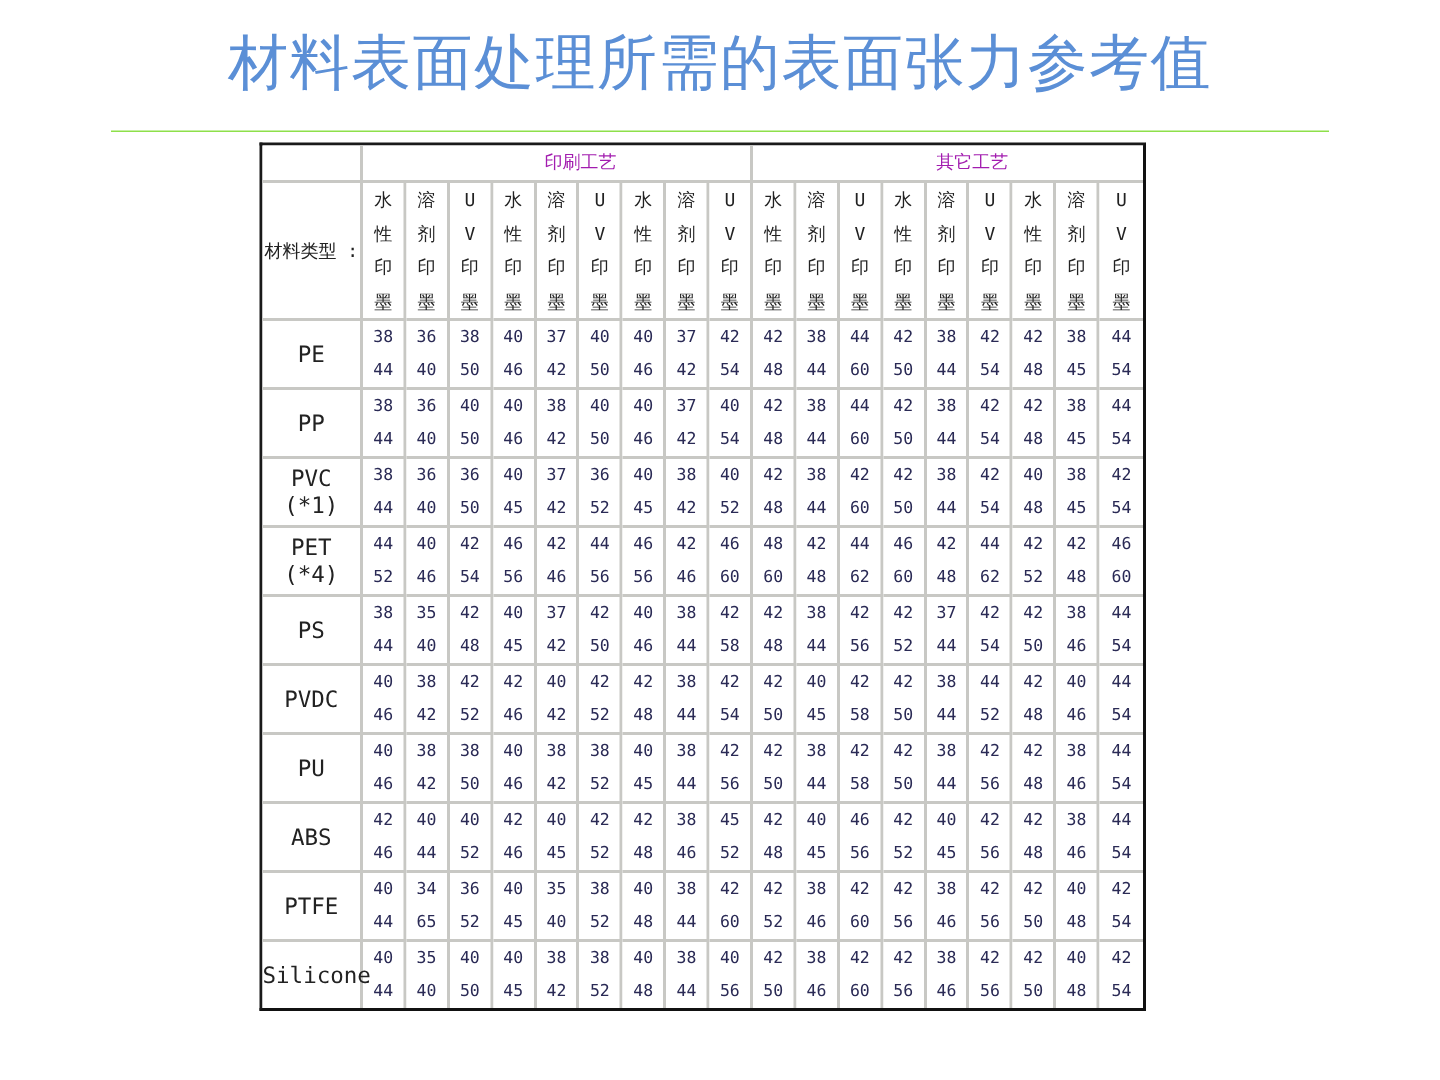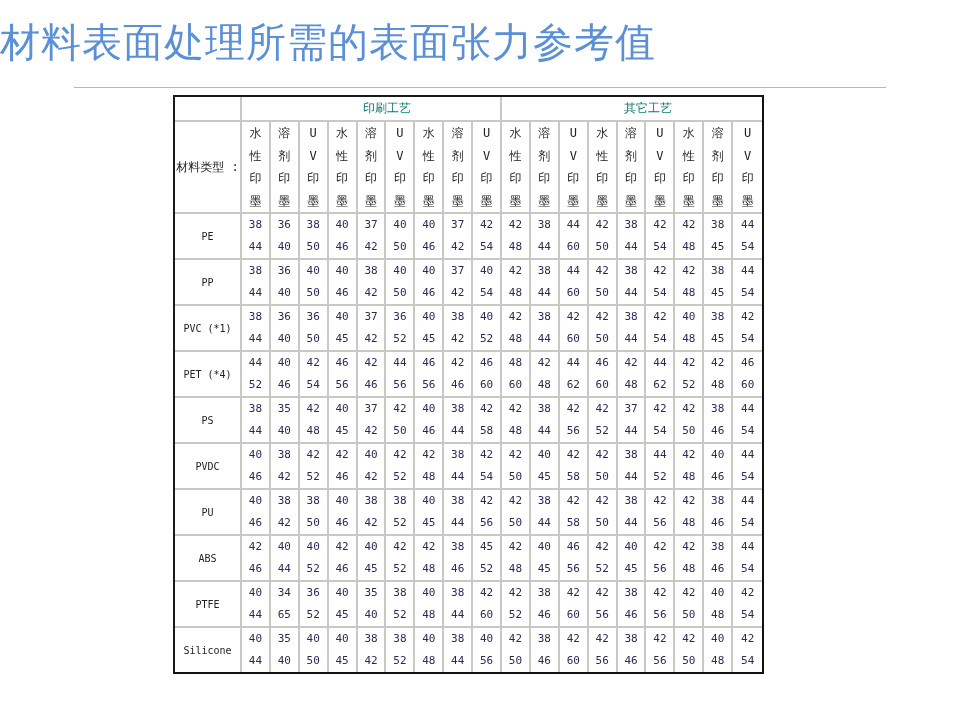--- a/index.html
+++ b/index.html
@@ -1,43 +1,43 @@
 <!DOCTYPE html>
 <html><head>
 <meta charset="utf-8">
 <style>
   html, body { margin:0; padding:0; background:#ffffff; }
   body { width:960px; height:720px; position:relative; overflow:hidden; font-family:"DejaVu Sans", sans-serif; }
   .title {
-    position:absolute; left:0; top:14px; width:960px; 
+    position:absolute; left:0; top:14px; width:960px; text-align:center;
     font-family:"DejaVu Serif", serif; font-size:40px; color:#5b8fd6; letter-spacing:1px;
     line-height:56px;
   }
   .rule { position:absolute; left:74px; top:87px; width:812px; height:1px; background:#8ee04a; }
   .tbl-wrap { position:absolute; left:173px; top:95px; }
   table {
     border-collapse:separate; border-spacing:0;
     border:2px solid #1a1a1a; border-right-color:#111; border-bottom-color:#111;
     table-layout:fixed; width:587px;
     font-family:"DejaVu Sans Mono", monospace; color:#2a2a55;
   }
   td {
     border-right:2px solid #c8c8c4; border-bottom:2px solid #c8c8c4;
     text-align:center; vertical-align:middle; padding:0; background:#fff;
     font-size:11px;
   }
   td.last { border-right:none;margin-top:34px; }
   tr.lastrow td { border-bottom:none; }
   .lbl { font-size:11px; color:#222; }
-  .grp { font-size:12px; color:#0f766e; height:23px;padding-left:32px; }
+  .grp { font-size:12px; color:#a21caf; height:23px;padding-left:32px; }
   .proc { font-size:12px; color:#222; line-height:21px; height:45px; }
   .ink { font-size:12px; color:#222; line-height:22.5px; height:89px; }
   .num { height:44px; font-size:11px; line-height:22px; color:#2a2a55; }
   .num span { display:block; }
-  .mat { font-size:10px; color:#222; }
+  .mat { font-size:15px; color:#222; }
 </style>
 </head>
 <body>
 
 <div class="title">材料表面处理所需的表面张力参考值</div>
 <div class="rule"></div>
 
 <div class="tbl-wrap">
   <table>
     <colgroup>

